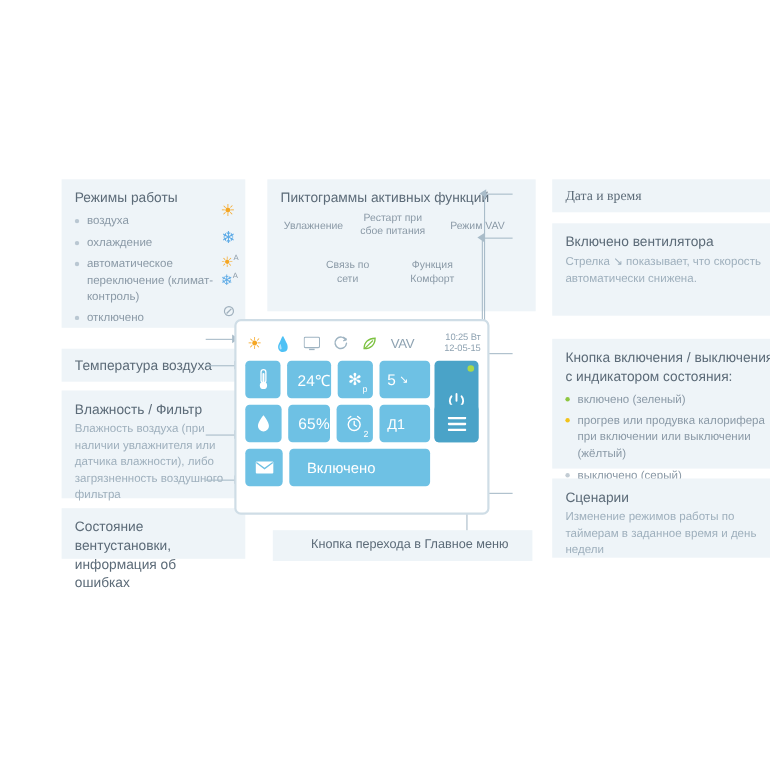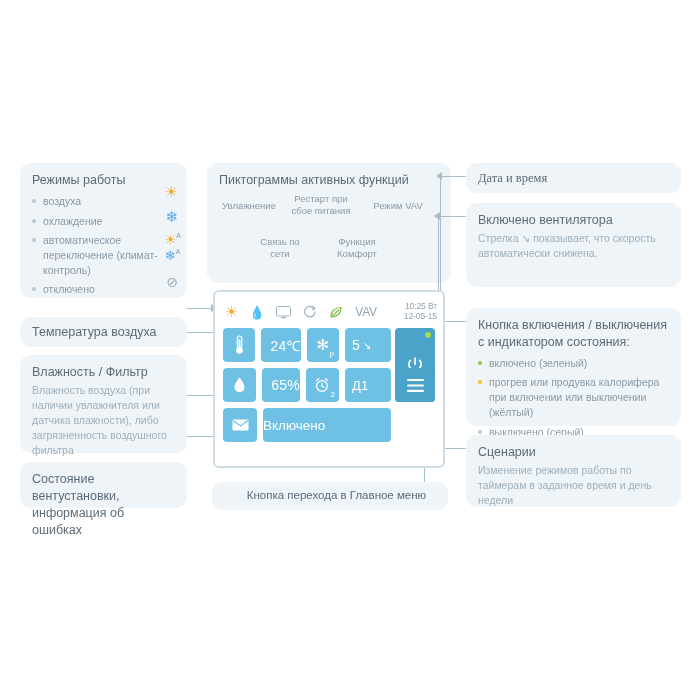--- a/index.html
+++ b/index.html
@@ -17,23 +17,24 @@
   }
   .stage {
     position: absolute;
     left: 0; top: 0;
     width: 700px;
     height: 700px;
   }
   .panel {
     position: absolute;
     background: #eef4f8;
-    border-radius: 11px;
+    border-radius: 0;
     box-sizing: border-box;
     padding: 9px 12px;
+    margin-left: 36px;
   }
   .panel .title {
     color: #5c6b78;
     font-size: 12.5px;
     line-height: 1.35;
     margin: 0 0 2px 0;
   }
   .panel .sub {
     color: #9fb0bd;
     font-size: 10.5px;
@@ -138,21 +139,21 @@
     box-sizing: border-box;
     position: relative;
   }
   .tile.icon-only { width: 34px; justify-content: center; }
   .tile.val {
     flex: 1;
     padding-left: 9px;
     font-size: 14px;
     letter-spacing: 0.2px;
   }
-  .tile.wide { flex: 1; padding-left: 0; font-size: 13.5px; }
+  .tile.wide { flex: 1; padding-left: 16px; font-size: 13.5px; }
   .tile.glyph { width: 34px; justify-content: center; font-size: 15px; }
   .tile.power {
     width: 40px;
     height: 74px;
     background: #4aa3c8;
     justify-content: center;
     font-size: 19px;
     position: absolute;
     right: 0;
     top: 0;

